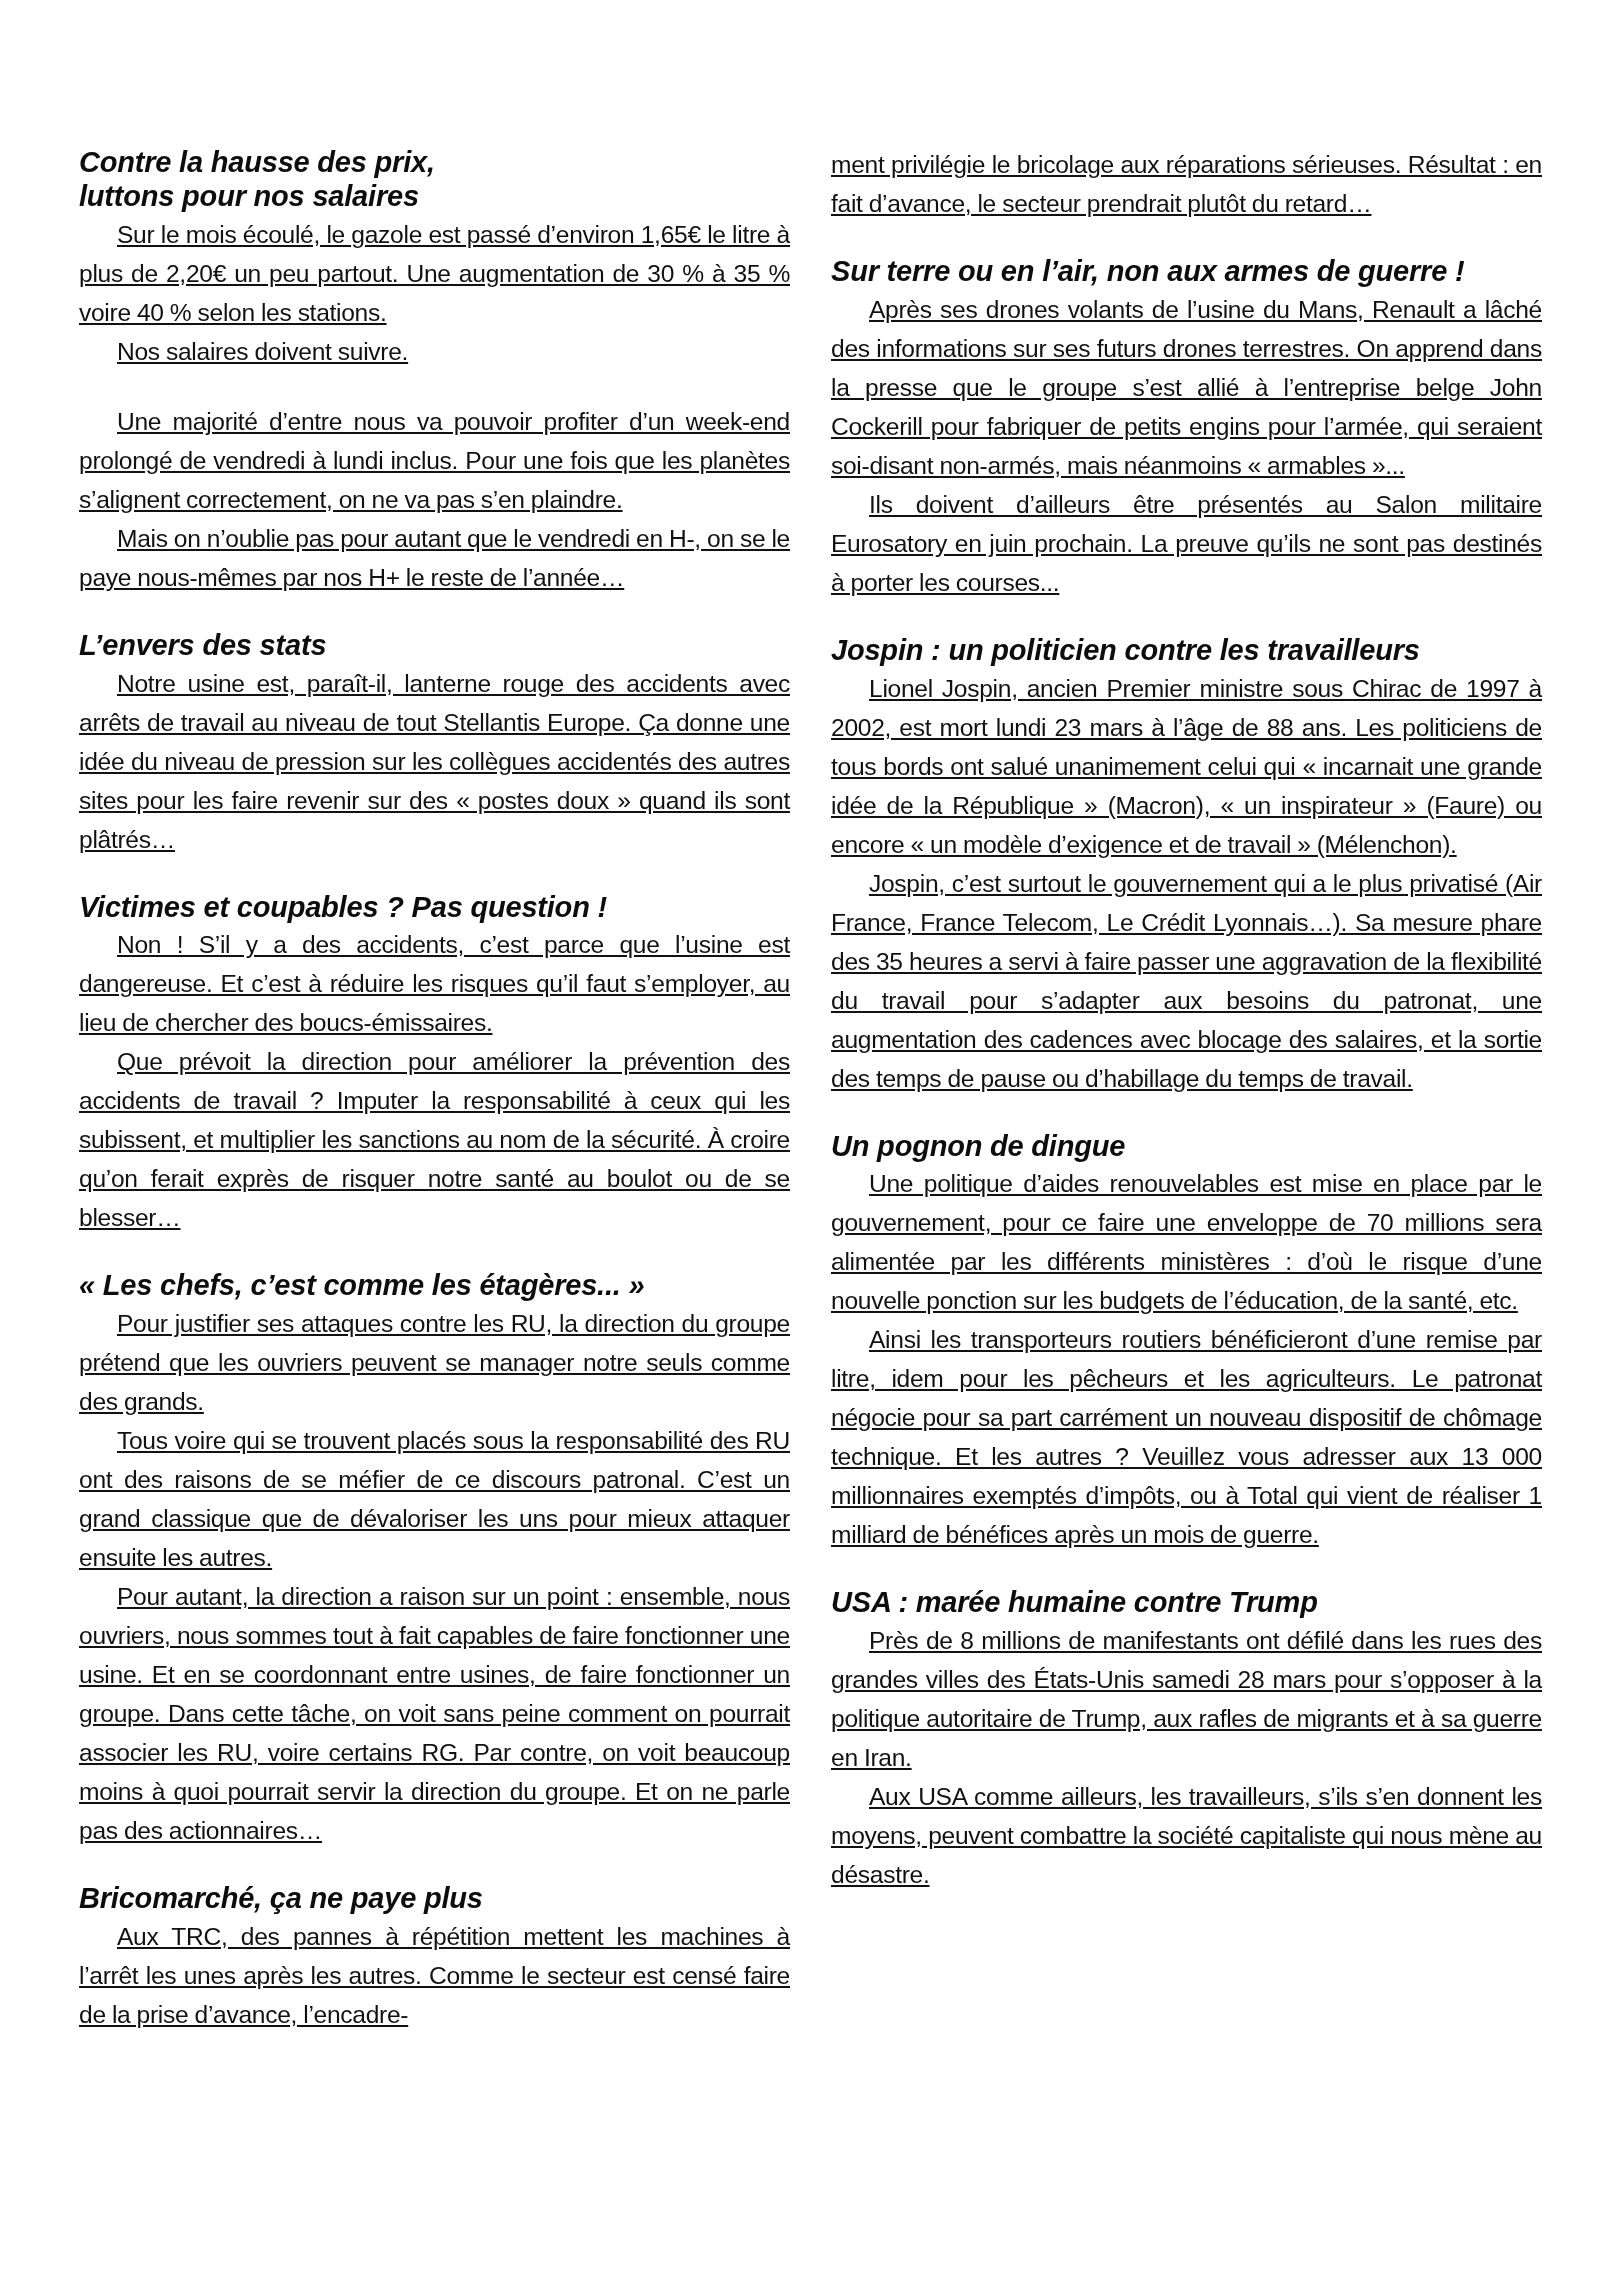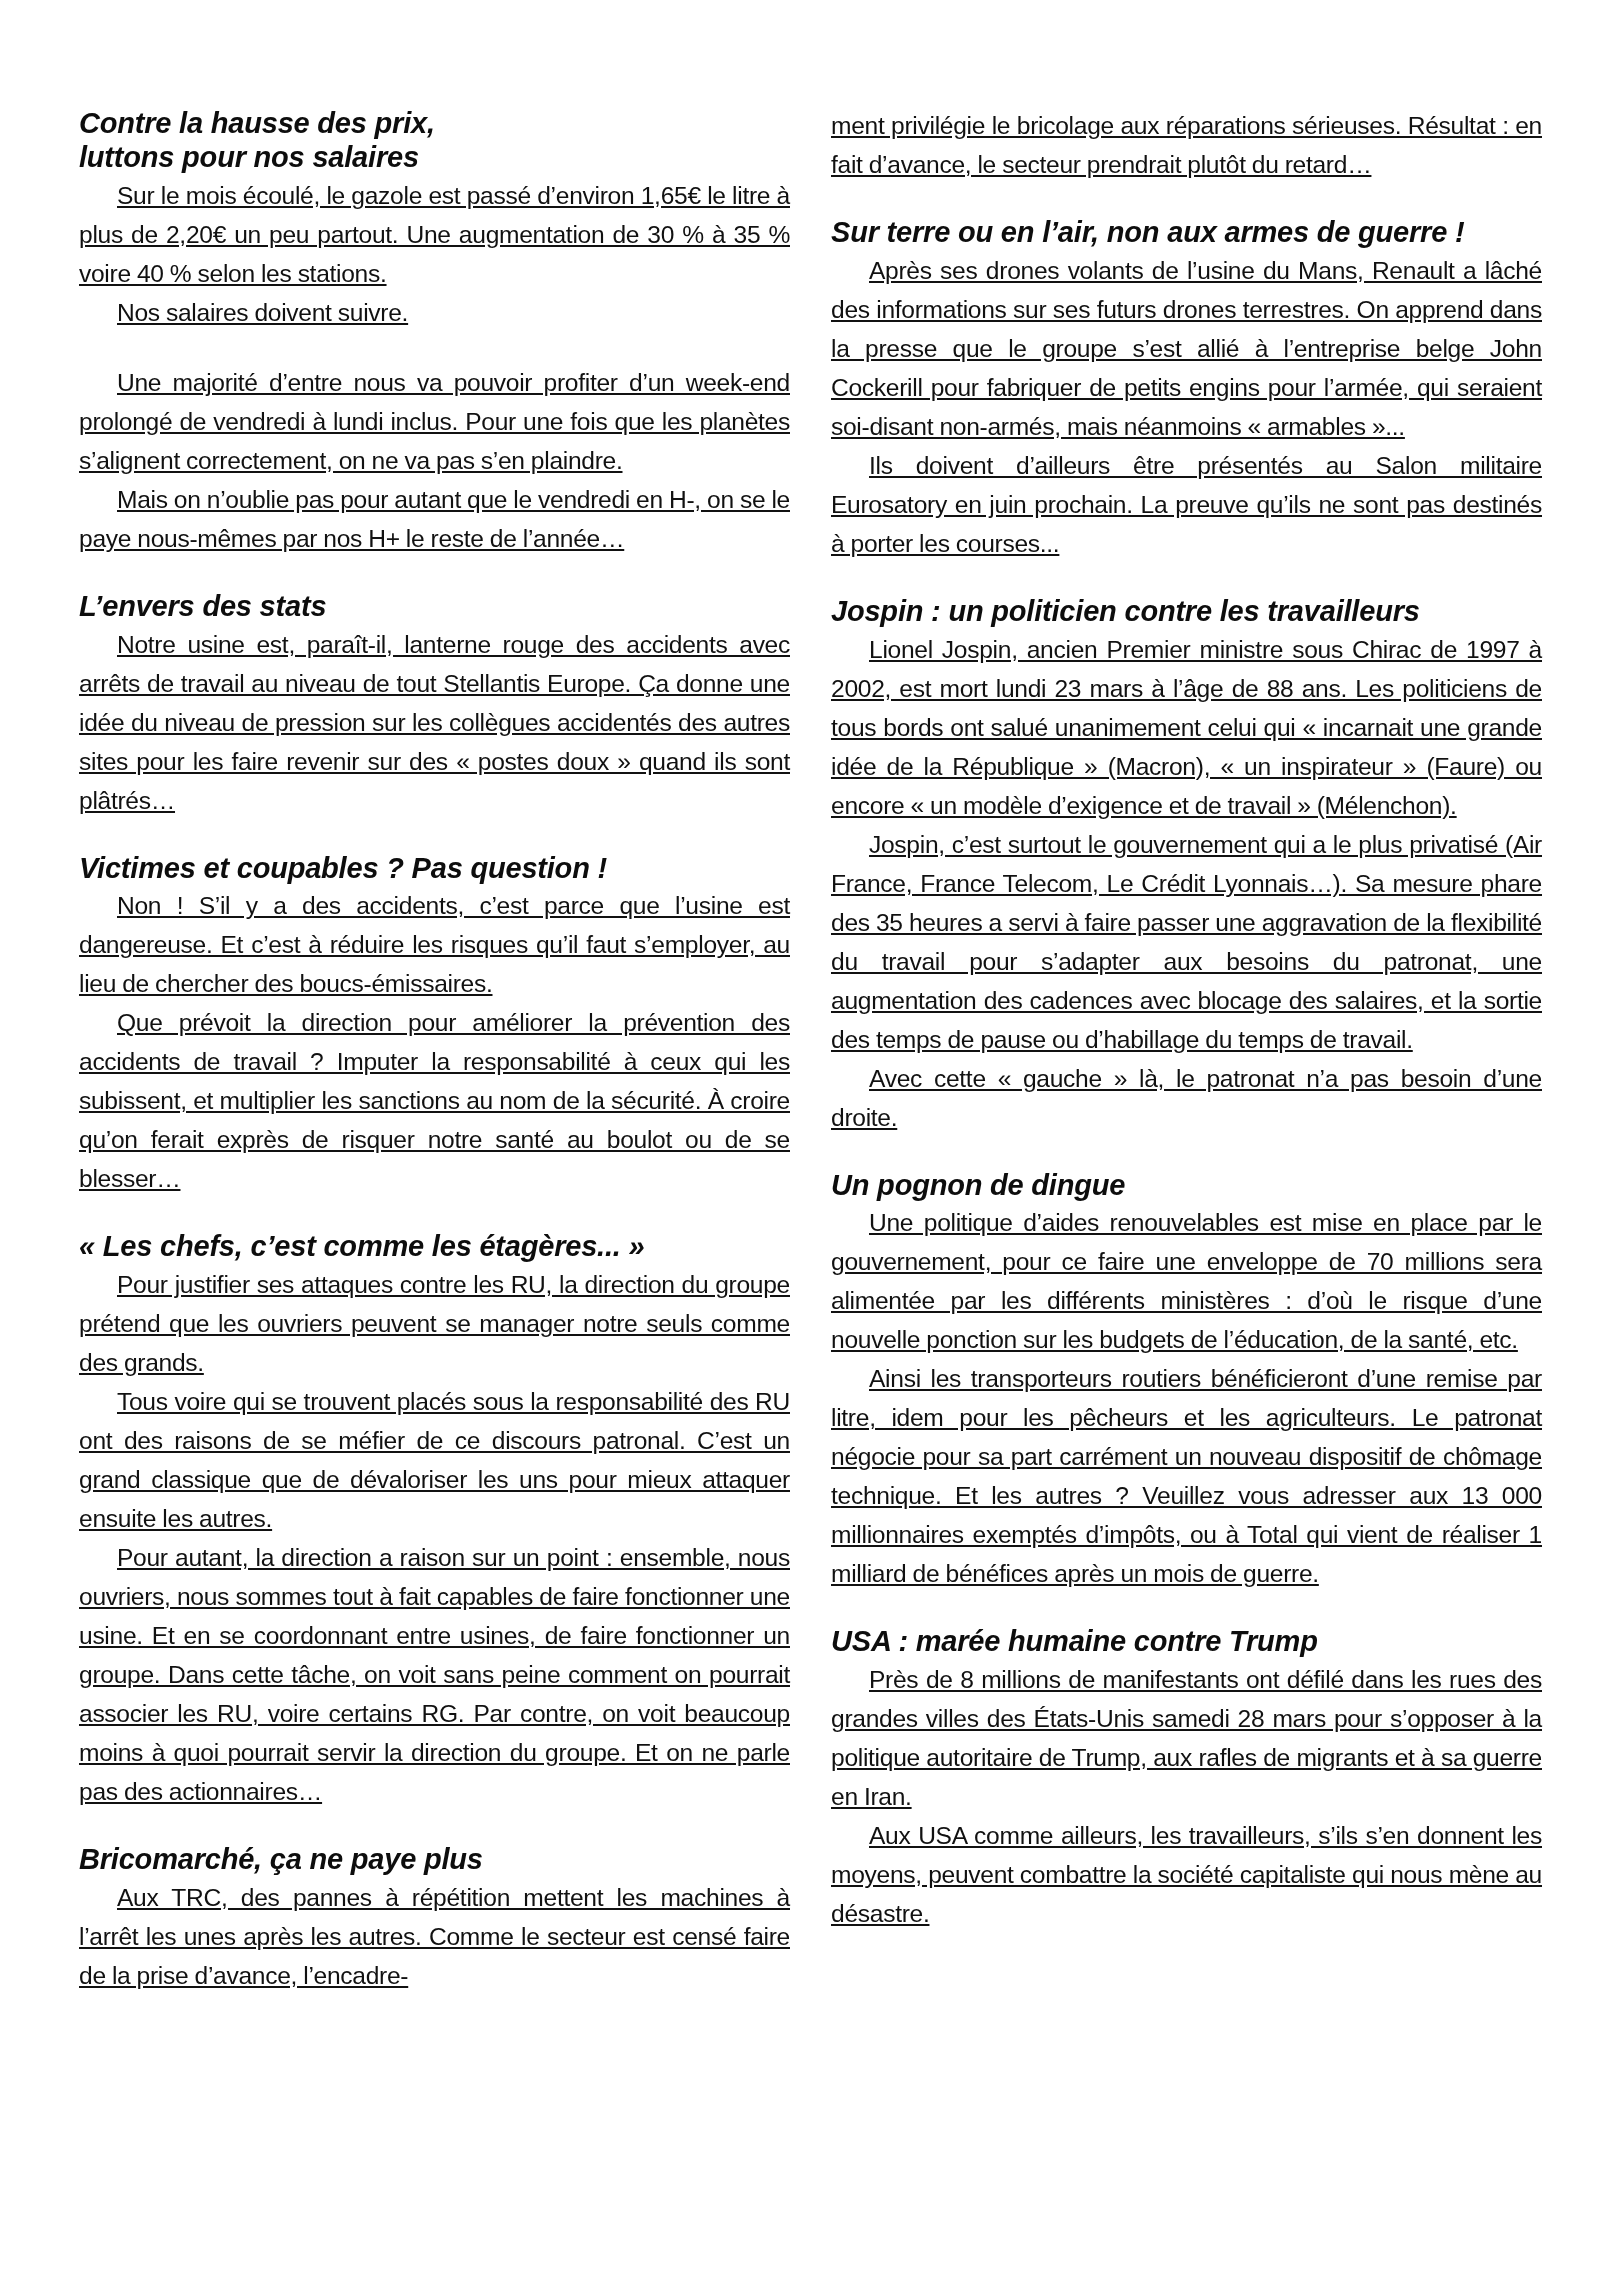--- a/index.html
+++ b/index.html
@@ -20,20 +20,21 @@
       top: 106px;
       width: 1463px;
       height: 2060px;
       display: flex;
       justify-content: space-between;
     }
     .column {
       width: 711px;
       height: 2060px;
       position: relative;
+      margin-top: 39px;
     }
     .article {
       margin: 0;
       padding: 0;
     }
     .article + .article {
       margin-top: 31px;
     }
     .headline {
       font-family: "Liberation Sans", sans-serif;
@@ -120,21 +121,20 @@
     <section class="article">
       <h2 class="headline">Sur terre ou en l’air, non aux armes de guerre !</h2>
       <p class="para">Après ses drones volants de l’usine du Mans, Renault a lâché des informations sur ses futurs drones ter­restres. On apprend dans la presse que le groupe s’est allié à l’entreprise belge John Cockerill pour fabriquer de petits engins pour l’armée, qui seraient soi-disant non-armés, mais néanmoins « armables »...</p>
       <p class="para">Ils doivent d’ailleurs être présentés au Salon militaire Eurosatory en juin prochain. La preuve qu’ils ne sont pas destinés à porter les courses...</p>
     </section>
 
     <section class="article">
       <h2 class="headline">Jospin : un politicien contre les travailleurs</h2>
       <p class="para">Lionel Jospin, ancien Premier ministre sous Chirac de 1997 à 2002, est mort lundi 23 mars à l’âge de 88 ans. Les politiciens de tous bords ont salué unanimement celui qui « incarnait une grande idée de la République » (Macron), « un inspirateur » (Faure) ou encore « un modèle d’exigence et de travail » (Mélenchon).</p>
       <p class="para">Jospin, c’est surtout le gouvernement qui a le plus privatisé (Air France, France Telecom, Le Crédit Lyon­nais…). Sa mesure phare des 35 heures a servi à faire passer une aggravation de la flexibilité du travail pour s’adapter aux besoins du patronat, une augmentation des cadences avec blocage des salaires, et la sortie des temps de pause ou d’habillage du temps de travail.</p>
-      <p class="para">Avec cette « gauche » là, le patronat n’a pas besoin d’une droite.</p>
     </section>
 
     <section class="article">
       <h2 class="headline">Un pognon de dingue</h2>
       <p class="para">Une politique d’aides renouvelables est mise en place par le gouvernement, pour ce faire une enveloppe de 70 millions sera alimentée par les différents minis­tères : d’où le risque d’une nouvelle ponction sur les budgets de l’éducation, de la santé, etc.</p>
       <p class="para">Ainsi les transporteurs routiers bénéficieront d’une remise par litre, idem pour les pêcheurs et les agricul­teurs. Le patronat négocie pour sa part carrément un nouveau dispositif de chômage technique. Et les autres ? Veuillez vous adresser aux 13 000 millionnaires exemptés d’impôts, ou à Total qui vient de réaliser 1 milliard de bénéfices après un mois de guerre.</p>
     </section>
 
     <section class="article">
       <h2 class="headline">USA : marée humaine contre Trump</h2>

